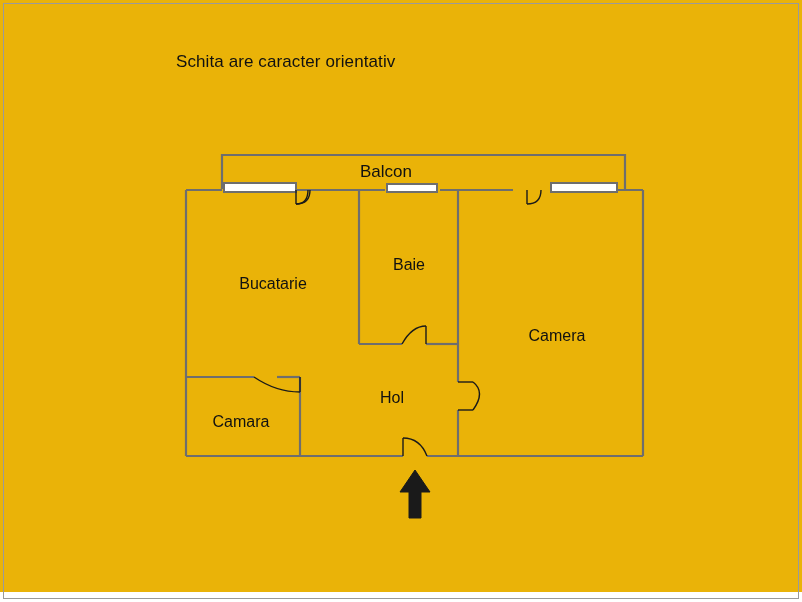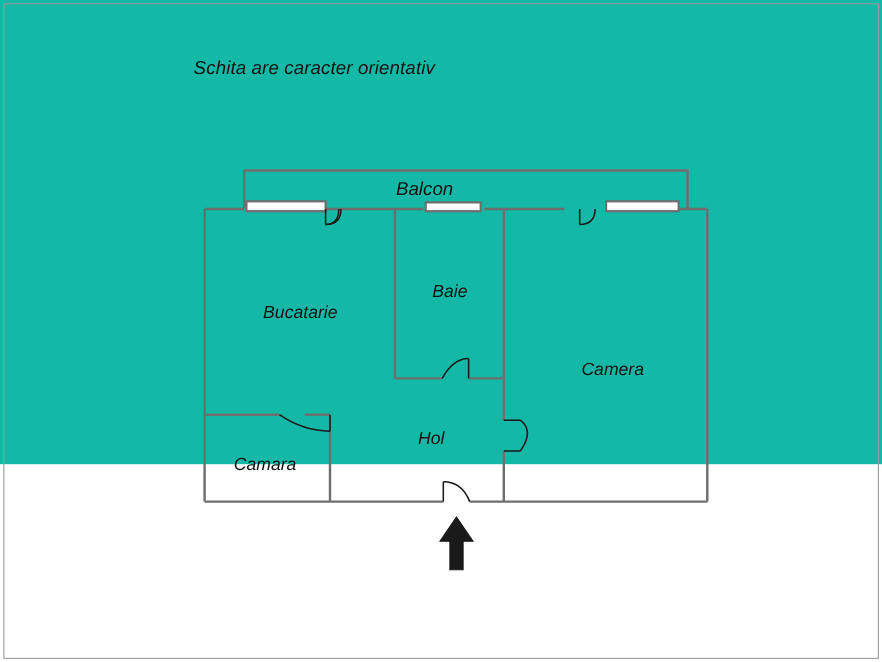--- a/index.html
+++ b/index.html
@@ -9,24 +9,23 @@
   }
   body {
     width: 802px;
     height: 602px;
     font-family: "Liberation Sans", sans-serif;
     overflow: hidden;
   }
   #page {
     position: relative;
     width: 802px;
-    height: 422px;
-    background: #14b8a6;
+    height: 592px;
+    background: #eab308;
     box-sizing: border-box;
-    font-style: italic;
   }
   #frame-border {
     position: absolute;
     left: 3px;
     top: 3px;
     width: 796px;
     height: 596px;
     border: 1px solid #9a9a9a;
     box-sizing: border-box;
     pointer-events: none;

